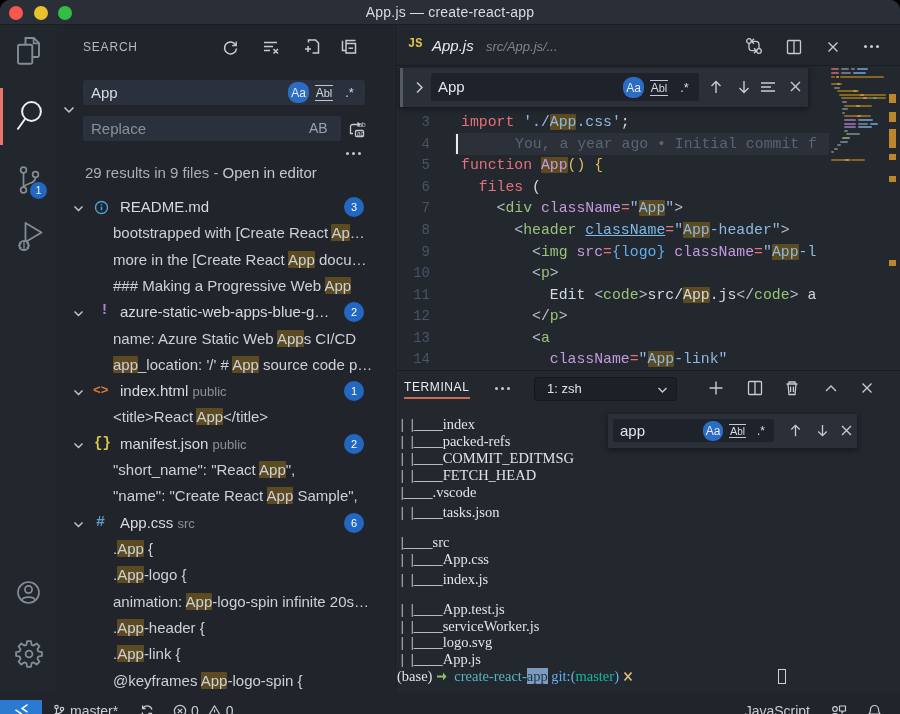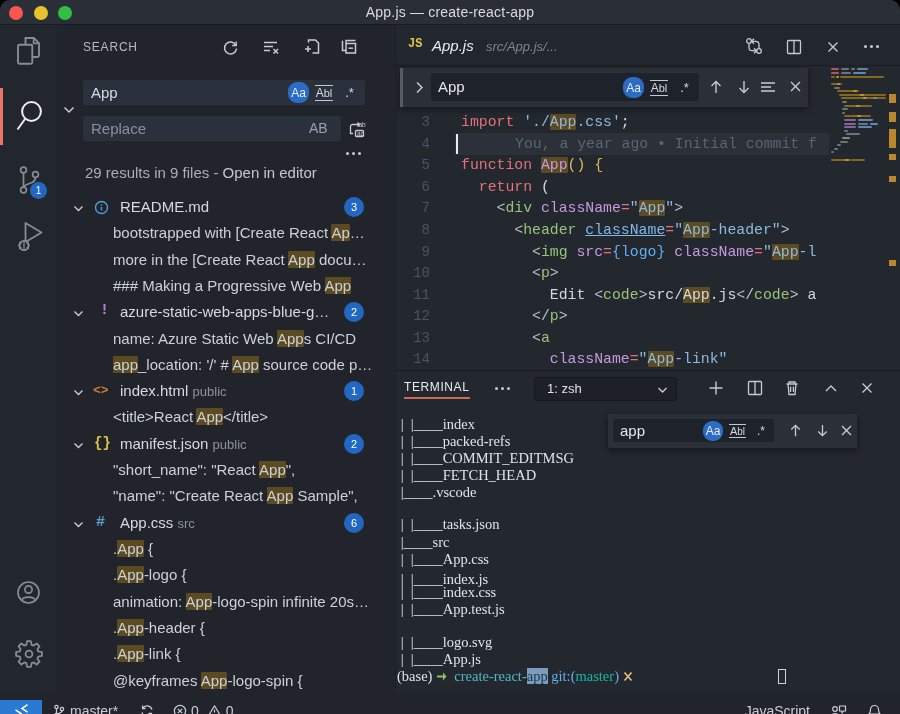--- a/index.html
+++ b/index.html
@@ -265,21 +265,21 @@
       <div class="lnum" style="top:216px">9</div>
       <div class="lnum" style="top:237px">10</div>
       <div class="lnum" style="top:259px">11</div>
       <div class="lnum" style="top:280px">12</div>
       <div class="lnum" style="top:302px">13</div>
       <div class="lnum" style="top:323px">14</div>
       <div class="codeline" style="left:65px;top:86px;width:368px;overflow:hidden"><span class="kw">import</span> <span class="str">'./<span class="hl">App</span>.css'</span><span class="plain">;</span></div>
       <div class="abs" style="left:60px;top:109px;width:2px;height:20px;background:#e8ecf2"></div>
       <div class="codeline" style="left:119px;top:108px;width:314px;overflow:hidden;color:#5b6473">You, a year ago • Initial commit f</div>
       <div class="codeline" style="left:65px;top:129px;width:368px;overflow:hidden"><span class="kw">function</span> <span class="attr"><span class="hl">App</span></span><span class="gold">() {</span></div>
-      <div class="codeline" style="left:65px;top:151px;width:368px;overflow:hidden">  <span class="kw">return</span> <span class="plain">(</span></div>
+      <div class="codeline" style="left:65px;top:151px;width:368px;overflow:hidden">  <span class="kw">files</span> <span class="plain">(</span></div>
       <div class="codeline" style="left:65px;top:172px;width:368px;overflow:hidden">    <span class="punc">&lt;</span><span class="tag">div</span> <span class="attr">className</span><span class="kw">=</span><span class="str">"<span class="hl">App</span>"</span><span class="punc">&gt;</span></div>
       <div class="codeline" style="left:65px;top:194px;width:368px;overflow:hidden">      <span class="punc">&lt;</span><span class="tag">header</span> <span style="color:#7fb9ea;text-decoration:underline">className</span><span class="kw">=</span><span class="str">"<span class="hl">App</span>-header"</span><span class="punc">&gt;</span></div>
       <div class="codeline" style="left:65px;top:216px;width:368px;overflow:hidden">        <span class="punc">&lt;</span><span class="tag">img</span> <span class="attr">src</span><span class="kw">=</span><span class="blue">{logo}</span> <span class="attr">className</span><span class="kw">=</span><span class="str">"<span class="hl">App</span>-l</span></div>
       <div class="codeline" style="left:65px;top:237px;width:368px;overflow:hidden">        <span class="punc">&lt;</span><span class="tag">p</span><span class="punc">&gt;</span></div>
       <div class="codeline" style="left:65px;top:259px;width:368px;overflow:hidden">          <span class="plain">Edit </span><span class="punc">&lt;</span><span class="tag">code</span><span class="punc">&gt;</span><span class="plain">src/<span class="hl">App</span>.js</span><span class="punc">&lt;/</span><span class="tag">code</span><span class="punc">&gt;</span><span class="plain"> a</span></div>
       <div class="codeline" style="left:65px;top:280px;width:368px;overflow:hidden">        <span class="punc">&lt;/</span><span class="tag">p</span><span class="punc">&gt;</span></div>
       <div class="codeline" style="left:65px;top:302px;width:368px;overflow:hidden">        <span class="punc">&lt;</span><span class="tag">a</span></div>
       <div class="codeline" style="left:65px;top:323px;width:368px;overflow:hidden">          <span class="attr">className</span><span class="kw">=</span><span class="str">"<span class="hl">App</span>-link"</span></div>
     </div>
 
@@ -393,26 +393,26 @@
       </svg>
     <svg class="abs" style="left:464px;top:10px" width="14" height="14" viewBox="0 0 14 14" fill="none" stroke="#c6cbd3" stroke-width="1.4">
         <path d="M2.5 2.5 l9 9 M11.5 2.5 l-9 9"></path>
       </svg>
 
     <div class="tline" style="top:45px"> |  |____index</div>
     <div class="tline" style="top:62px"> |  |____packed-refs</div>
     <div class="tline" style="top:79px"> |  |____COMMIT_EDITMSG</div>
     <div class="tline" style="top:96px"> |  |____FETCH_HEAD</div>
     <div class="tline" style="top:113px"> |____.vscode</div>
-    <div class="tline" style="top:145px"> |  |____tasks.json</div>
+    <div class="tline" style="top:133px"> |  |____tasks.json</div>
     <div class="tline" style="top:163px"> |____src</div>
     <div class="tline" style="top:180px"> |  |____App.css</div>
     <div class="tline" style="top:200px"> |  |____index.js</div>
-    <div class="tline" style="top:213px"> |  |____index.css</div>
     <div class="tline" style="top:230px"> |  |____App.test.js</div>
+    <div class="tline" style="top:247px"> |  |____serviceWorker.js</div>
     <div class="tline" style="top:263px"> |  |____logo.svg</div>
     <div class="tline" style="top:280px"> |  |____App.js</div>
     <div class="tline" style="top:297px">(base) <svg style="display:inline-block;vertical-align:-1px" width="11" height="11" viewBox="0 0 11 11">
           <path d="M1 4.5 h6 v-3 l3.5 4 -3.5 4 v-3 h-6 z" fill="#8cc265"></path>
         </svg>  <span style="color:#56b6c2">create-react-<span style="background:#7d9cbd;color:#16384a">app</span></span> <span style="color:#61afef">git:(</span><span style="color:#14b8a6">master</span><span style="color:#61afef">)</span> <svg style="display:inline-block;vertical-align:-1px" width="10" height="11" viewBox="0 0 10 11" fill="none" stroke="#e5c07b" stroke-width="1.6">
           <path d="M1.5 1.5 l7 8 M8.5 1.5 l-7 8"></path>
         </svg></div>
     <div class="abs" style="left:382px;top:298px;width:8px;height:15px;border:1.5px solid #ccd2da"></div>
 
     <div class="findw" style="left:212px;top:43px;width:249px;height:34px;background:#2a2f38">

